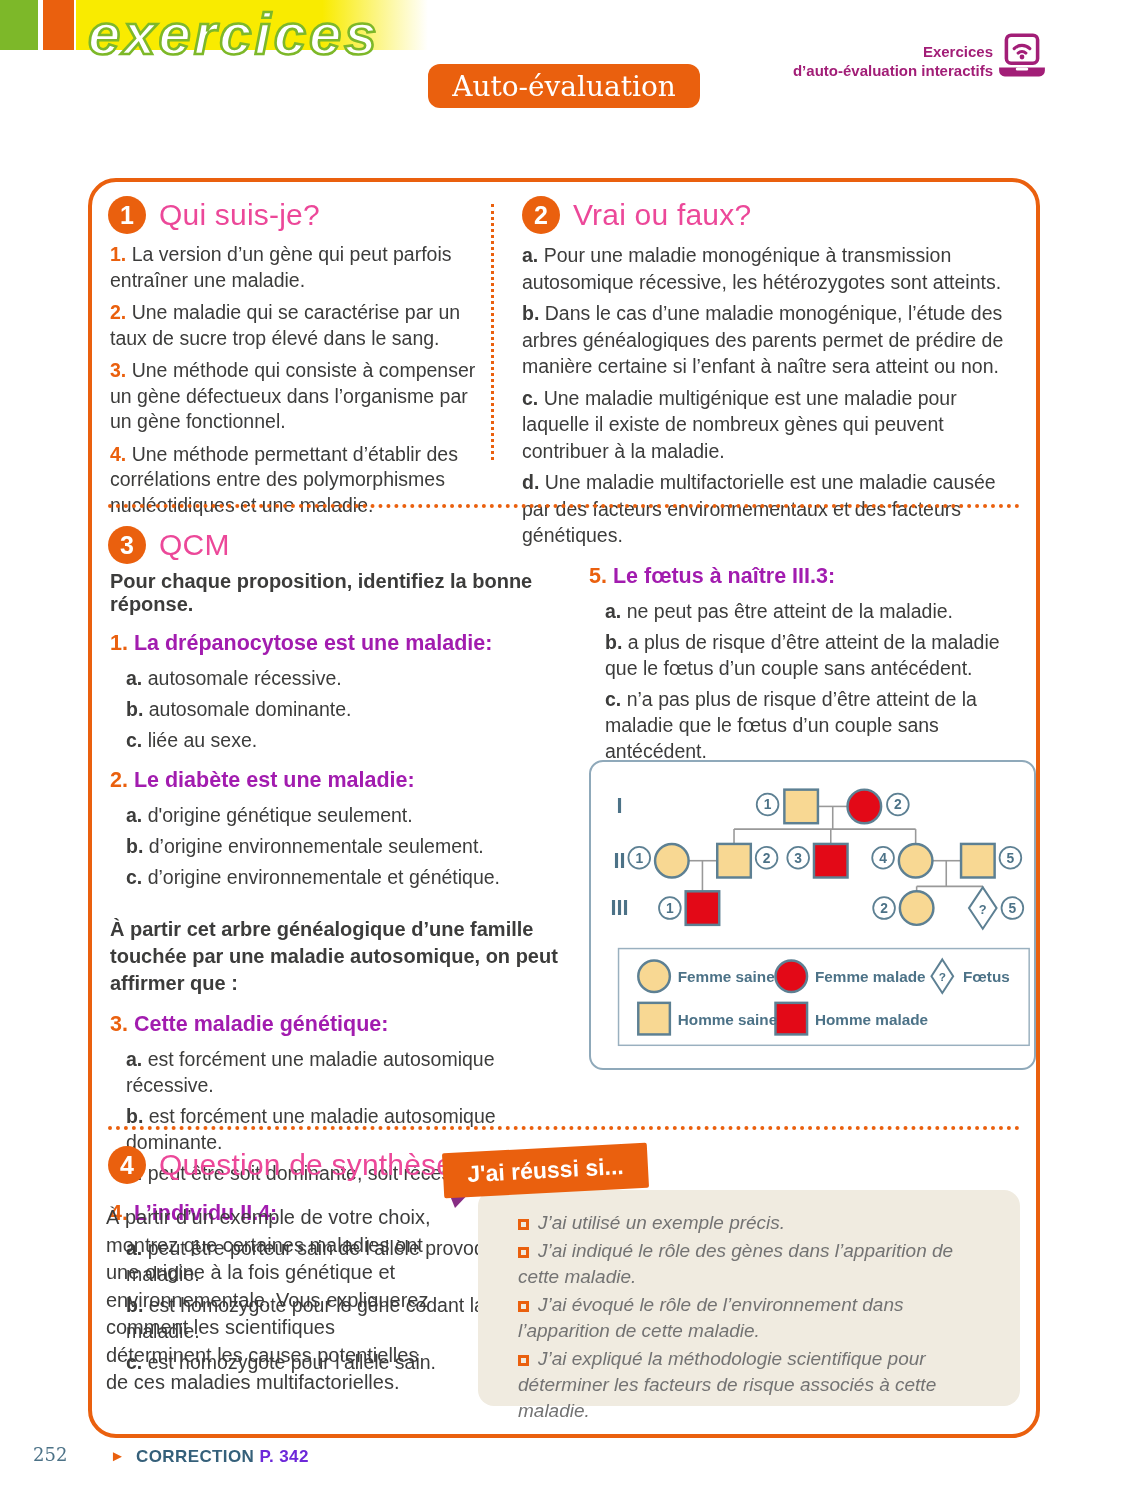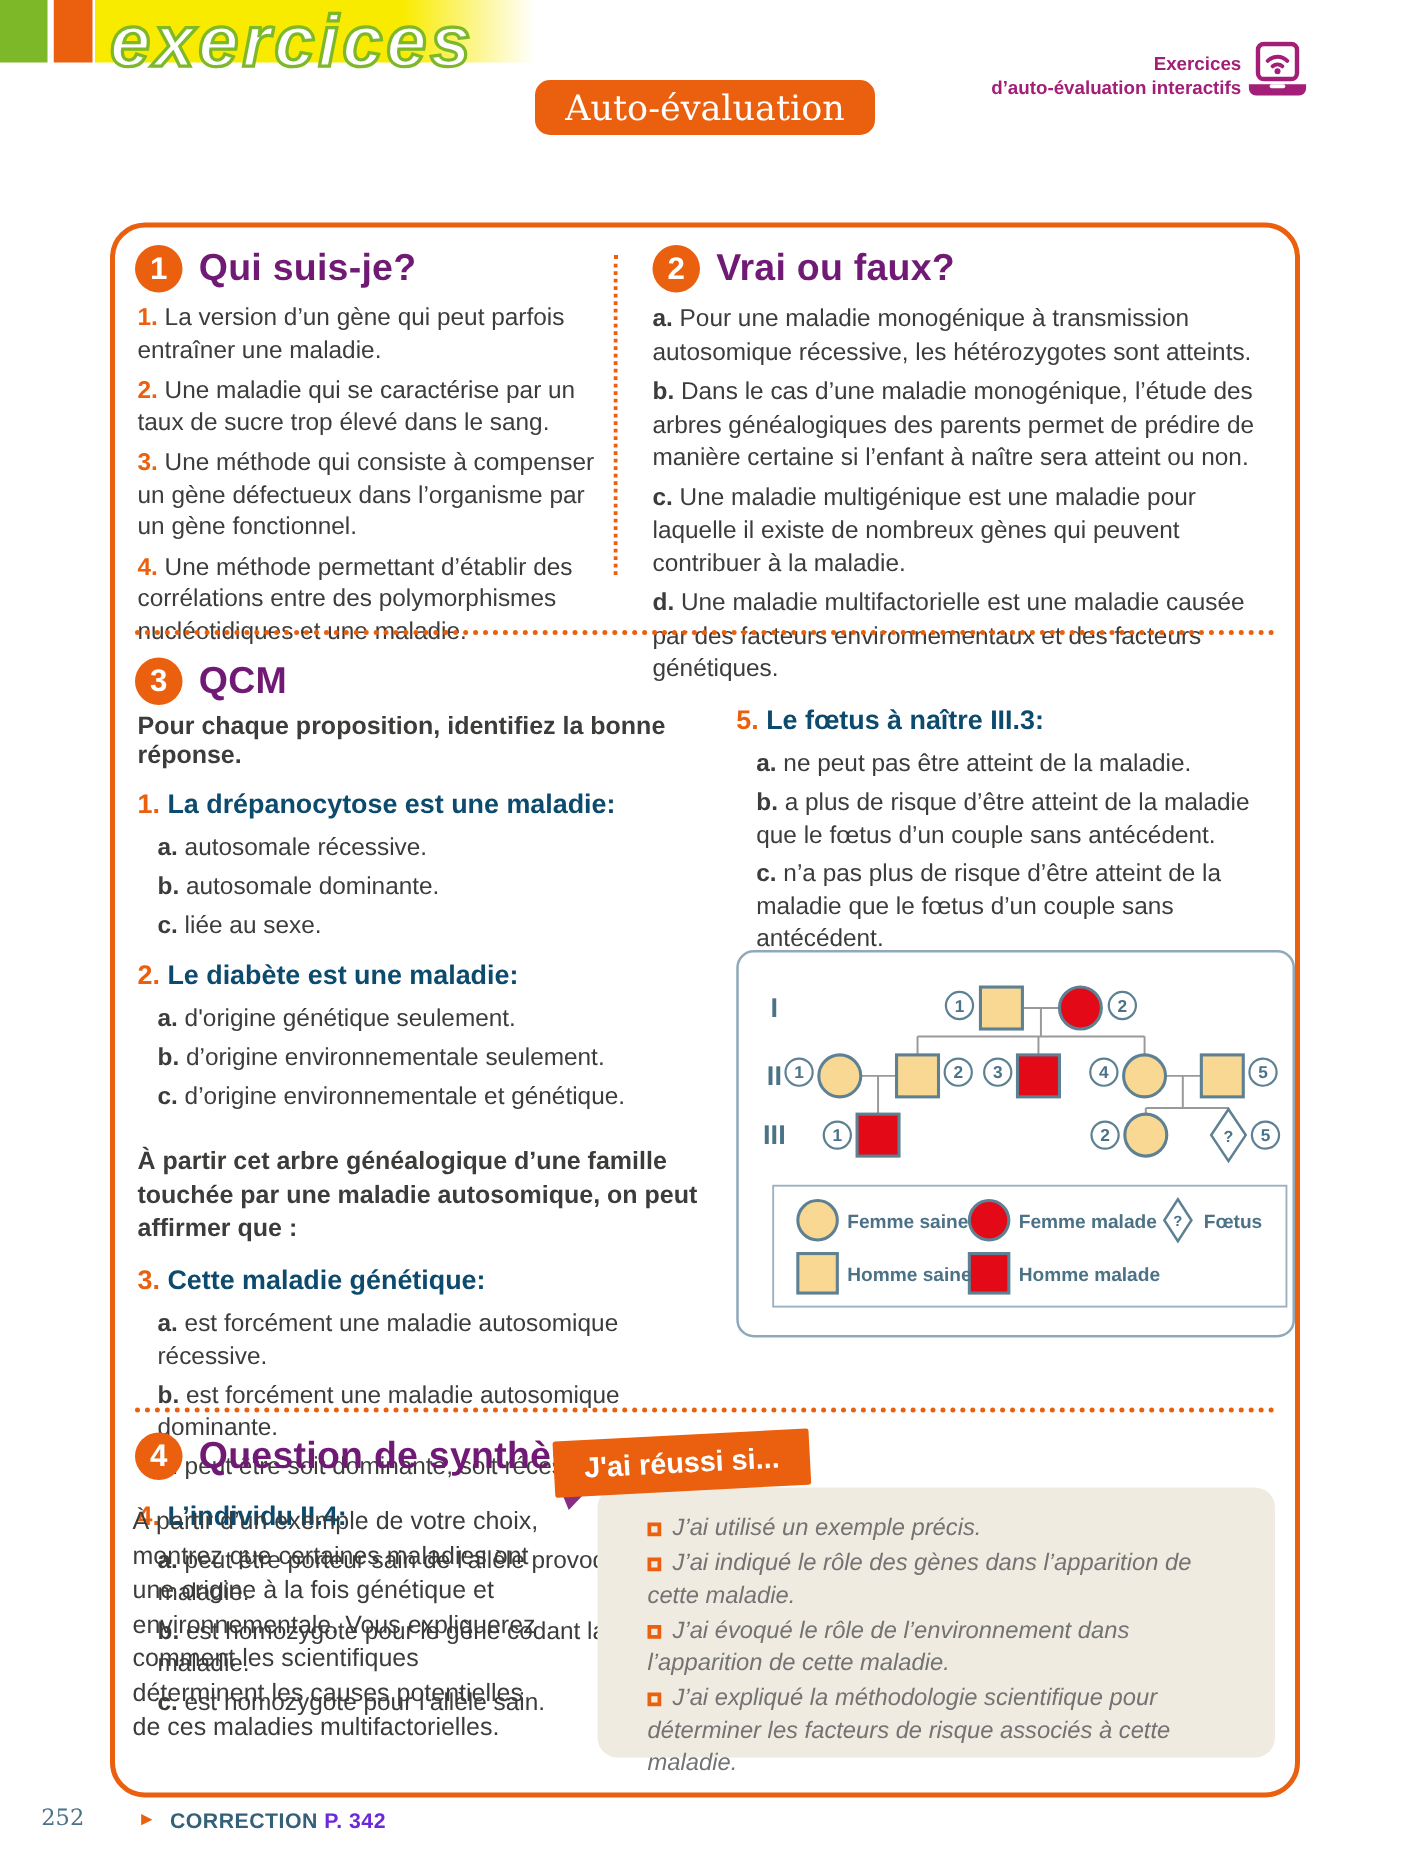--- a/index.html
+++ b/index.html
@@ -25,34 +25,34 @@
     position:absolute; left:428px; top:64px; width:272px; height:44px; background:#ea600e;
     border-radius:12px; color:#fff; font-family:"DejaVu Serif", serif; font-size:28px;
     display:flex; align-items:center; justify-content:center;
   }
   
   .main-box { position:absolute; left:88px; top:178px; width:952px; height:1260px;
     border:4px solid #ea600e; border-radius:28px; background:#fff; }
   .sec-head { position:absolute; display:flex; align-items:center; gap:13px; }
   .sec-circle { width:38px; height:38px; border-radius:50%; background:#ea600e; color:#fff;
     font-weight:bold; font-size:25px; display:flex; align-items:center; justify-content:center; flex:0 0 38px; }
-  .sec-title { color:#701a75; font-weight:bold; font-size:30px; letter-spacing:0.2px; }
+  .sec-title { color:#ec4899; font-weight:normal; font-size:30px; letter-spacing:0.2px; }
   .items p { margin:0 0 7px; font-size:19.5px; line-height:25.5px; color:#3c3c3b; }
   .num-orange { color:#ea600e; font-weight:bold; }
   .lbl { font-weight:bold; color:#3c3c3b; }
   .sec1 { position:absolute; left:18px; top:60px; width:378px; }
   .sec2 { position:absolute; left:430px; top:60px; width:502px; }
   .sec2 p { line-height:26.5px; margin-bottom:5px; }
   .v-dotted { position:absolute; left:399px; top:22px; height:256px; border-left:3px dotted #ea600e; }
   .h-dotted { position:absolute; left:16px; width:912px; border-bottom:4px dotted #ea600e; }
   
   .s3-left { position:absolute; left:18px; top:388px; width:466px; }
   .s3-intro { font-weight:bold; font-size:20px; margin-bottom:12px; }
   .q-head { font-size:21.5px; font-weight:bold; margin:15px 0 9px; }
-  .q-title { color:#0c4a6e; }
+  .q-title { color:#a21caf; }
   .q-note { font-weight:bold; font-size:20px; line-height:27px; margin:26px 0 12px; }
   .opts p { margin:0 16px 5px; font-size:19.5px; line-height:26px; }
   .s3-right { position:absolute; left:497px; top:382px; width:450px; }
   
   .diagram { position:absolute; left:497px; top:578px; width:447px; height:310px;
     border:2px solid #8fa9ba; border-radius:14px; background:#fff; }
   .diagram svg { display:block; }
   
   .s4-text { position:absolute; left:14px; top:1022px; width:338px; font-size:20px; line-height:27.5px; }
   .jai-banner { position:absolute; left:351px; top:966px; width:205px; height:45px; background:#ea600e;

